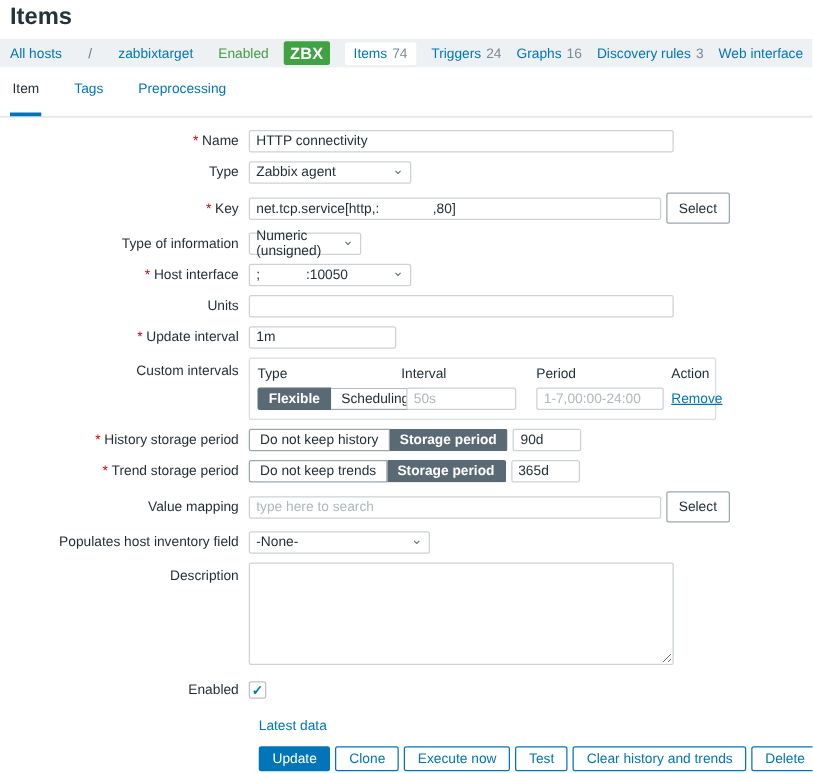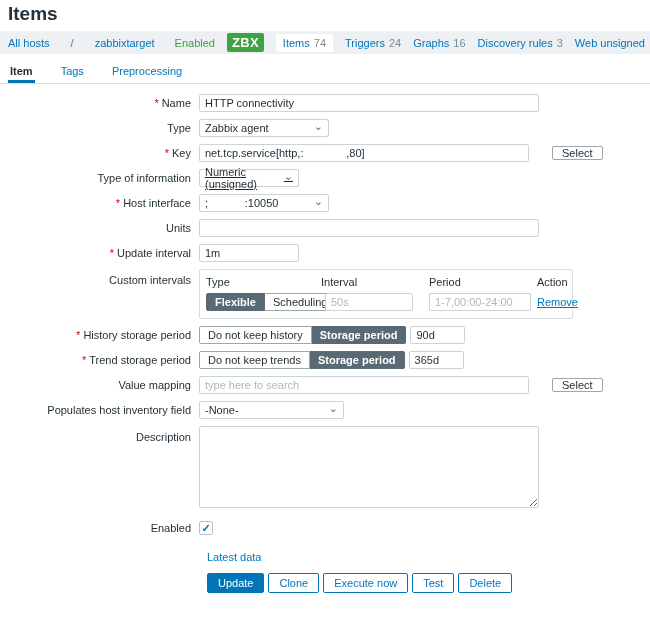--- a/index.html
+++ b/index.html
@@ -25,50 +25,50 @@
     background:#3fa243; color:#fff; font-weight:bold; font-size:13px;
     padding:2px 5px; border-radius:2px; letter-spacing:.3px;
   }
   .nav-item { display:inline-flex; gap:4px; align-items:center; }
   .nav-item .count { color:#7c8994; }
   .nav-item.active { background:#fff; padding:3px 7px; border-radius:2px; }
 
   
   .tabs { display:flex; gap:24px; padding:0 0 0 8px; border-bottom:1px solid #d9dfe2; margin-top:3px; }
   .tab { padding:8px 2px 6px; color:#0275b8; cursor:pointer; }
-  .tab.active { color:#1f2c33; border-bottom:3px solid #0275b8; padding-bottom:3px;font-weight:bold; }
+  .tab.active { color:#1f2c33; border-bottom:3px solid #0275b8; padding-bottom:13px; }
 
   
   .form { padding-top:10px; }
   .row { display:flex; align-items:center; margin-bottom:7px; }
   .row.top { align-items:flex-start; }
   .row.top .lbl { padding-top:2px; }
   .lbl { width:199px; padding-right:8px; text-align:right; flex:none; line-height:18px; color:#1f2c33; }
   .req { color:#d40000; margin-right:3px; }
 
   input.txt, textarea.txt {
     border:1px solid #ccd2d6; border-radius:2px; padding:1px 5px;
     font:inherit; color:#1f2c33; height:18px; background:#fff;
   }
   input.txt::placeholder, textarea.txt::placeholder { color:#aeb8bd; }
   textarea.txt { height:82px; width:340px; resize:both; padding-top:3px; }
 
-  .w-340 { width:340px; } .w-330 { width:330px; } .w-110 { width:100px; } .w-55 { width:55px; }
+  .w-340 { width:340px; } .w-330 { width:330px; } .w-110 { width:118px; } .w-55 { width:55px; }
 
   .sel {
     height:18px; border:1px solid #ccd2d6; border-radius:2px; background:#fff;
     display:inline-flex; align-items:center; justify-content:space-between;
     padding:0 5px; cursor:pointer;
   }
   .sel .chev { color:#5c6b73; font-size:11px; line-height:10px; margin-left:6px; transform:translateY(-2px); }
-  .sel-130 { width:130px; } .sel-110 { width:100px;text-decoration:underline; } .sel-145 { width:145px; }
+  .sel-130 { width:130px; } .sel-110 { width:90px; } .sel-145 { width:145px; }
 
   .btn-gray {
-    height:14px; border:1px solid #9aa7ad; border-radius:2px; background:#fff;
-    color:#1f2c33; font:inherit; padding:0 9px; margin-left:23px; cursor:pointer;
+    height:25px; border:1px solid #9aa7ad; border-radius:2px; background:#fff;
+    color:#1f2c33; font:inherit; padding:0 9px; margin-left:4px; cursor:pointer;
   }
 
   .seg { display:inline-flex; }
   .seg .opt {
     height:18px; display:inline-flex; align-items:center; padding:0 8px;
     border:1px solid #9aa7ad; background:#fff; color:#1f2c33; cursor:pointer;
   }
   .seg .opt:first-child { border-radius:2px 0 0 2px; }
   .seg .opt:last-child { border-radius:0 2px 2px 0; }
   .seg .opt + .opt { border-left:none; }
@@ -118,21 +118,21 @@
   </span>
   <span class="nav-item">
     <a>Graphs</a>
     <span class="count">16</span>
   </span>
   <span class="nav-item">
     <a>Discovery rules</a>
     <span class="count">3</span>
   </span>
   <span class="nav-item">
-    <a>Web unsigned</a>
+    <a>Web interface</a>
   </span>
 </div>
 
 <div class="tabs">
   <span class="tab active">Item</span>
   <a class="tab">Tags</a>
   <a class="tab">Preprocessing</a>
 </div>
 
 <div class="form">
@@ -248,17 +248,18 @@
 
   <div class="latest-row">
     <a>Latest data</a>
   </div>
 
   <div class="btns">
     <button class="btn primary">Update</button>
     <button class="btn">Clone</button>
     <button class="btn">Execute now</button>
     <button class="btn">Test</button>
+    <button class="btn">Clear history and trends</button>
     <button class="btn">Delete</button>
 
   </div>
 
 </div>
 
 </body></html>

